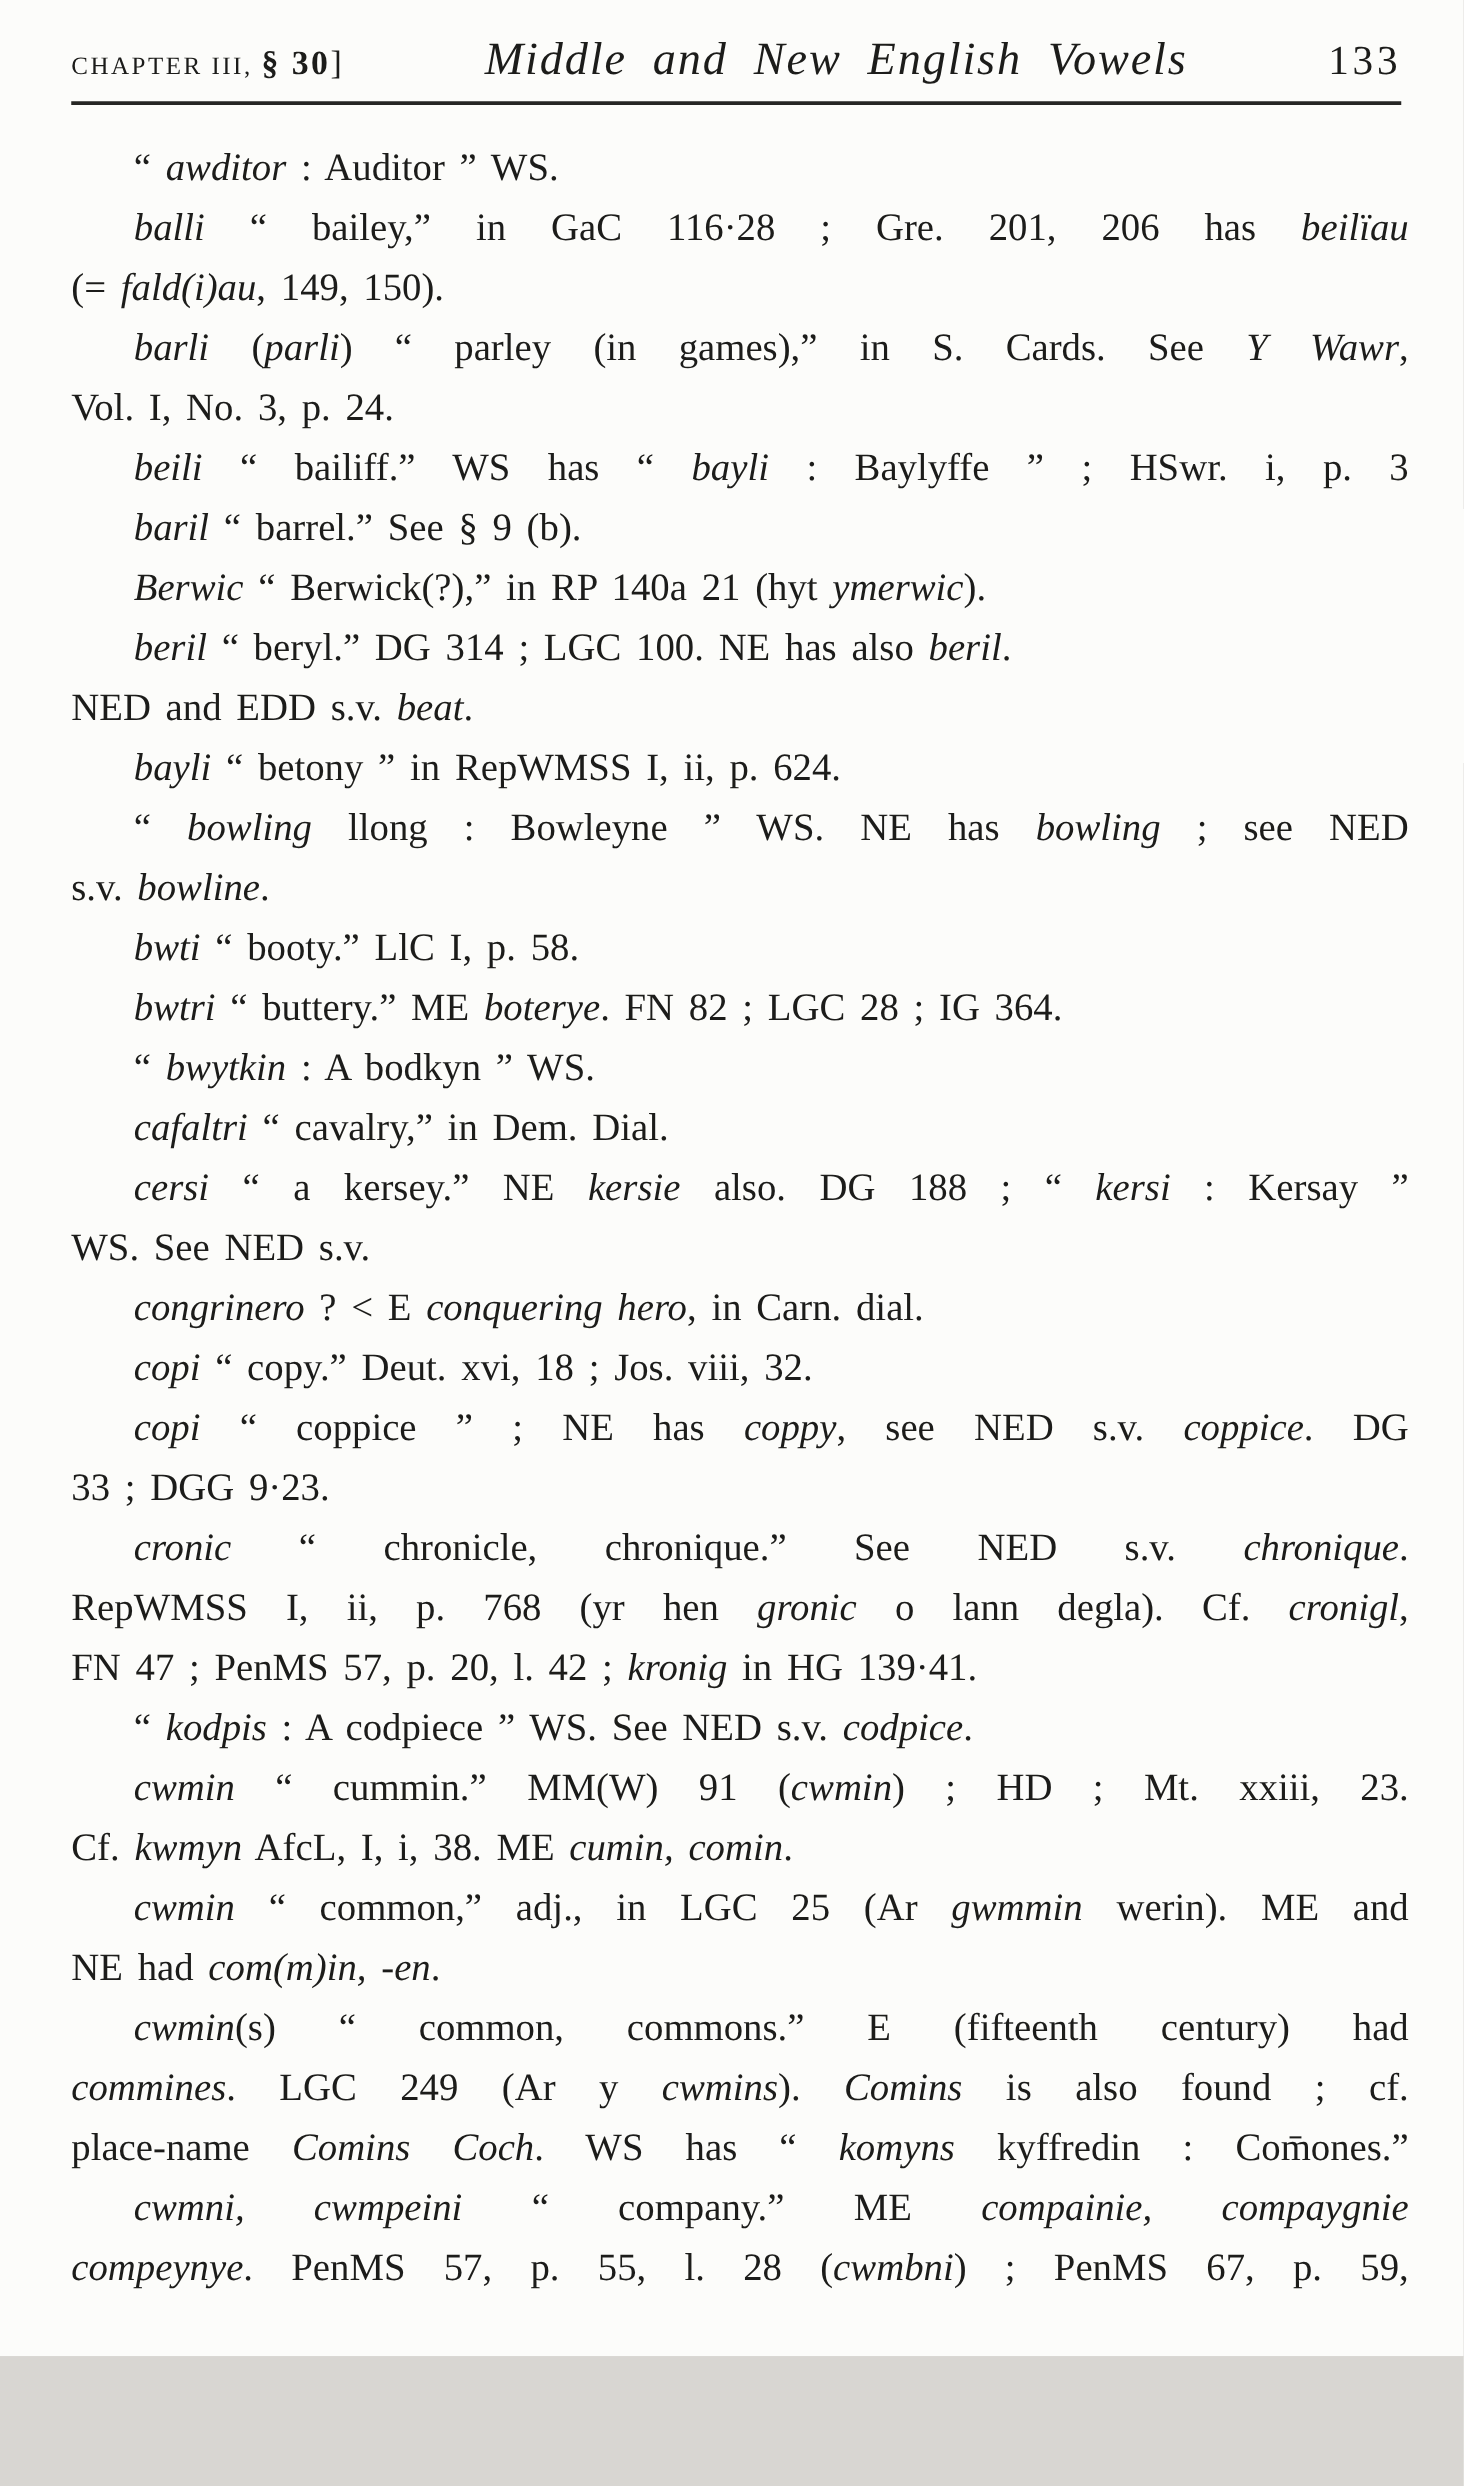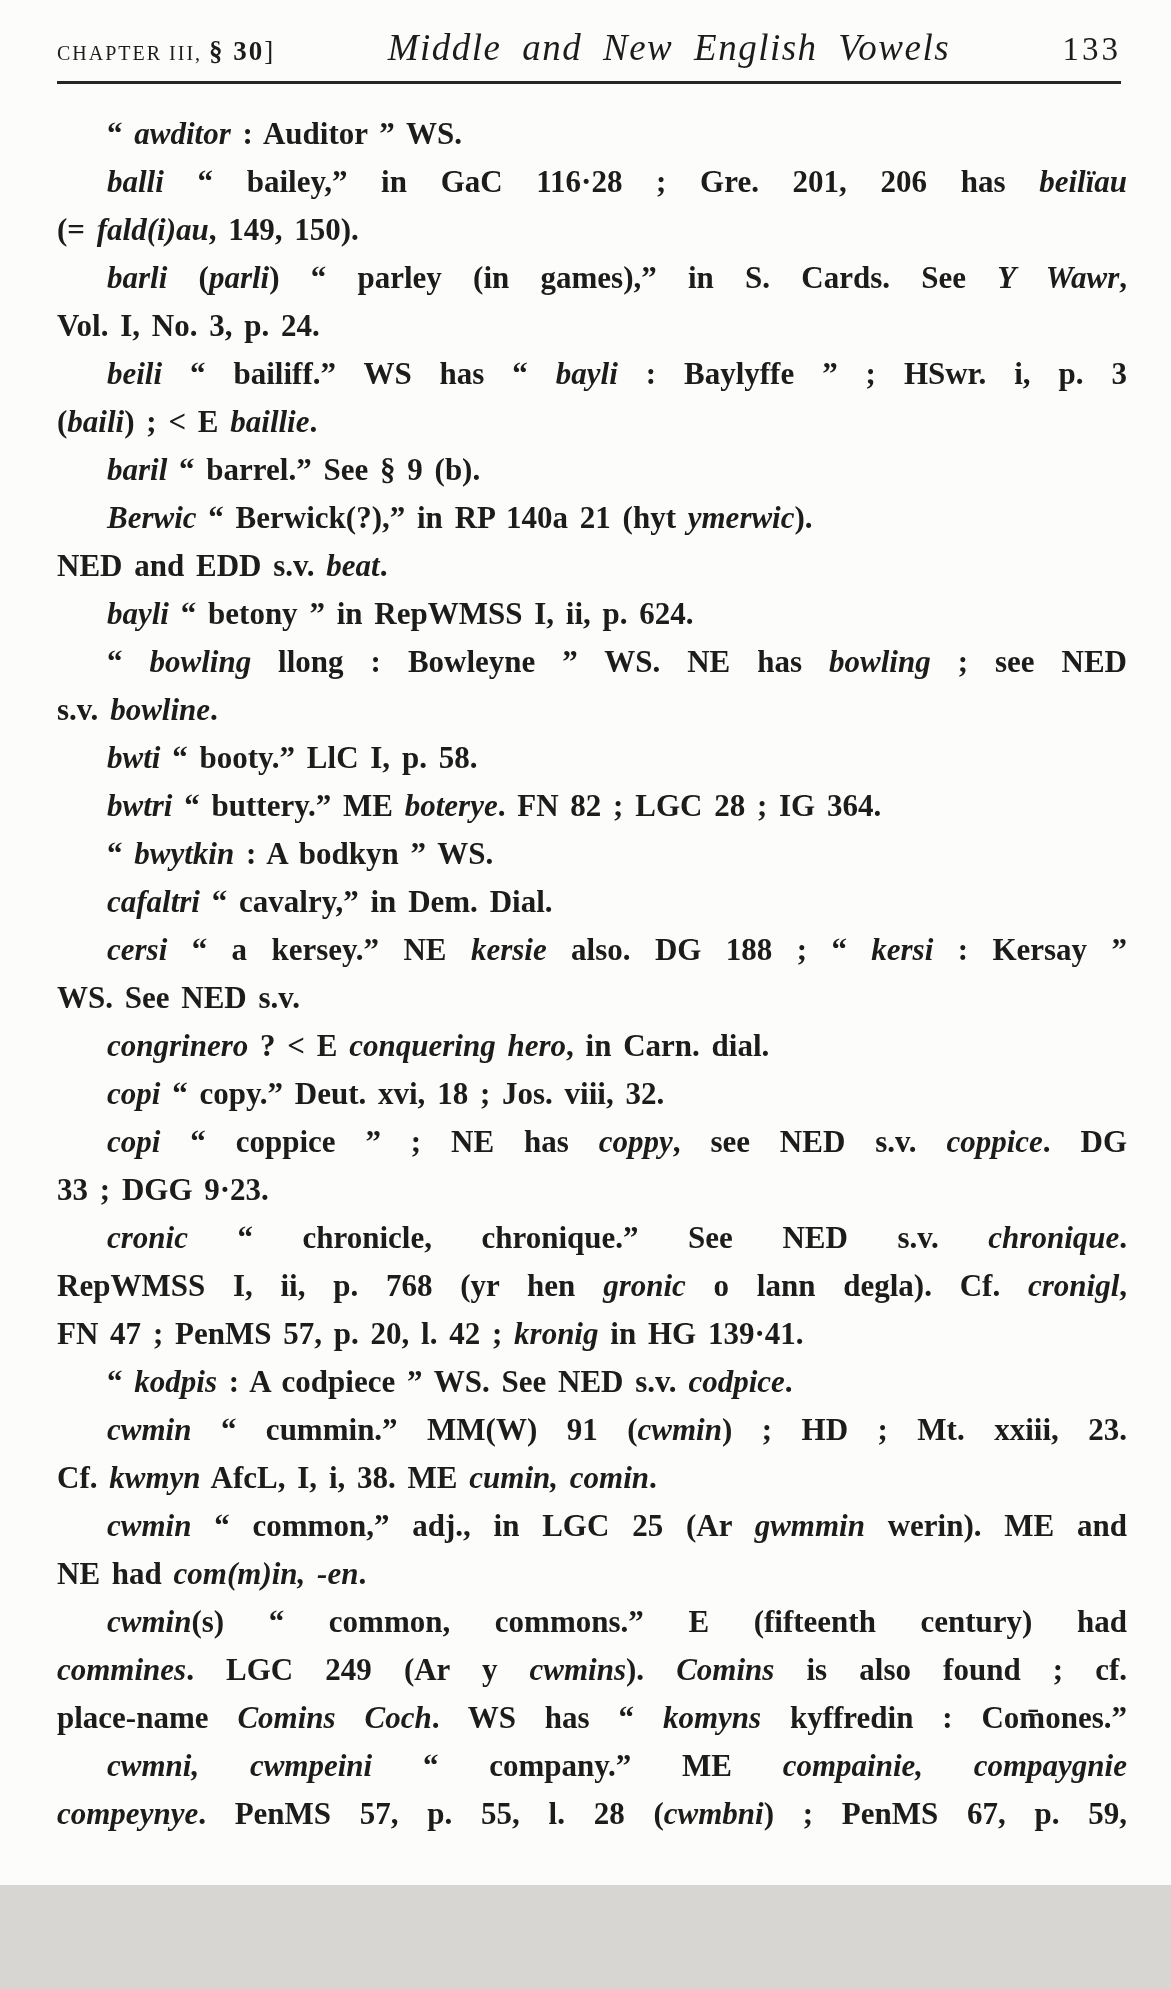--- a/index.html
+++ b/index.html
@@ -44,21 +44,21 @@
   .rule {
     margin: 12px 50px 0 57px;
     border-top: 3px solid #262624;
   }
   .body-text {
     padding: 26px 44px 0 57px;
     font-size: 31px;
     line-height: 48px;
     word-spacing: 0.13em;
   }
-  .line { text-align: left; font-weight: bold; }
+  .line { text-align: left; }
   .line.indent { text-indent: 50px; }
   .line.just { text-align: justify; text-align-last: justify; }
   .it { font-style: italic; }
 </style>
 </head>
 <body>
 
 <div class="page">
 
   <div class="page-header">
@@ -69,23 +69,23 @@
 
   <div class="rule"></div>
 
   <div class="body-text">
       <div class="line indent"><span>“ </span><span class="it">awditor</span><span> : Auditor ” WS.</span></div>
       <div class="line indent just"><span class="it">balli</span><span> “ bailey,” in GaC 116·28 ; Gre. 201, 206 has </span><span class="it">beilïau</span></div>
       <div class="line"><span>(= </span><span class="it">fald(i)au</span><span>, 149, 150).</span></div>
       <div class="line indent just"><span class="it">barli</span><span> (</span><span class="it">parli</span><span>) “ parley (in games),” in S. Cards. See </span><span class="it">Y Wawr</span><span>,</span></div>
       <div class="line"><span>Vol. I, No. 3, p. 24.</span></div>
       <div class="line indent just"><span class="it">beili</span><span> “ bailiff.” WS has “ </span><span class="it">bayli</span><span> : Baylyffe ” ; HSwr. i, p. 3</span></div>
-      <div class="line"><span>(</span><span class="it">baili</span><span>) ; &lt; E </span><span class="it">baillie</span><span>.</span></div>
       <div class="line indent"><span class="it">baril</span><span> “ barrel.” See § 9 (b).</span></div>
       <div class="line indent"><span class="it">Berwic</span><span> “ Berwick(?),” in RP 140a 21 (hyt </span><span class="it">ymerwic</span><span>).</span></div>
+      <div class="line indent"><span class="it">beril</span><span> “ beryl.” DG 314 ; LGC 100. NE has also </span><span class="it">beril</span><span>.</span></div>
       <div class="line"><span>NED and EDD s.v. </span><span class="it">beat</span><span>.</span></div>
       <div class="line indent"><span class="it">bayli</span><span> “ betony ” in RepWMSS I, ii, p. 624.</span></div>
       <div class="line indent just"><span>“ </span><span class="it">bowling</span><span> llong : Bowleyne ” WS. NE has </span><span class="it">bowling</span><span> ; see NED</span></div>
       <div class="line"><span>s.v. </span><span class="it">bowline</span><span>.</span></div>
       <div class="line indent"><span class="it">bwti</span><span> “ booty.” LlC I, p. 58.</span></div>
       <div class="line indent"><span class="it">bwtri</span><span> “ buttery.” ME </span><span class="it">boterye</span><span>. FN 82 ; LGC 28 ; IG 364.</span></div>
       <div class="line indent"><span>“ </span><span class="it">bwytkin</span><span> : A bodkyn ” WS.</span></div>
       <div class="line indent"><span class="it">cafaltri</span><span> “ cavalry,” in Dem. Dial.</span></div>
       <div class="line indent just"><span class="it">cersi</span><span> “ a kersey.” NE </span><span class="it">kersie</span><span> also. DG 188 ; “ </span><span class="it">kersi</span><span> : Kersay ”</span></div>
       <div class="line"><span>WS. See NED s.v.</span></div>

